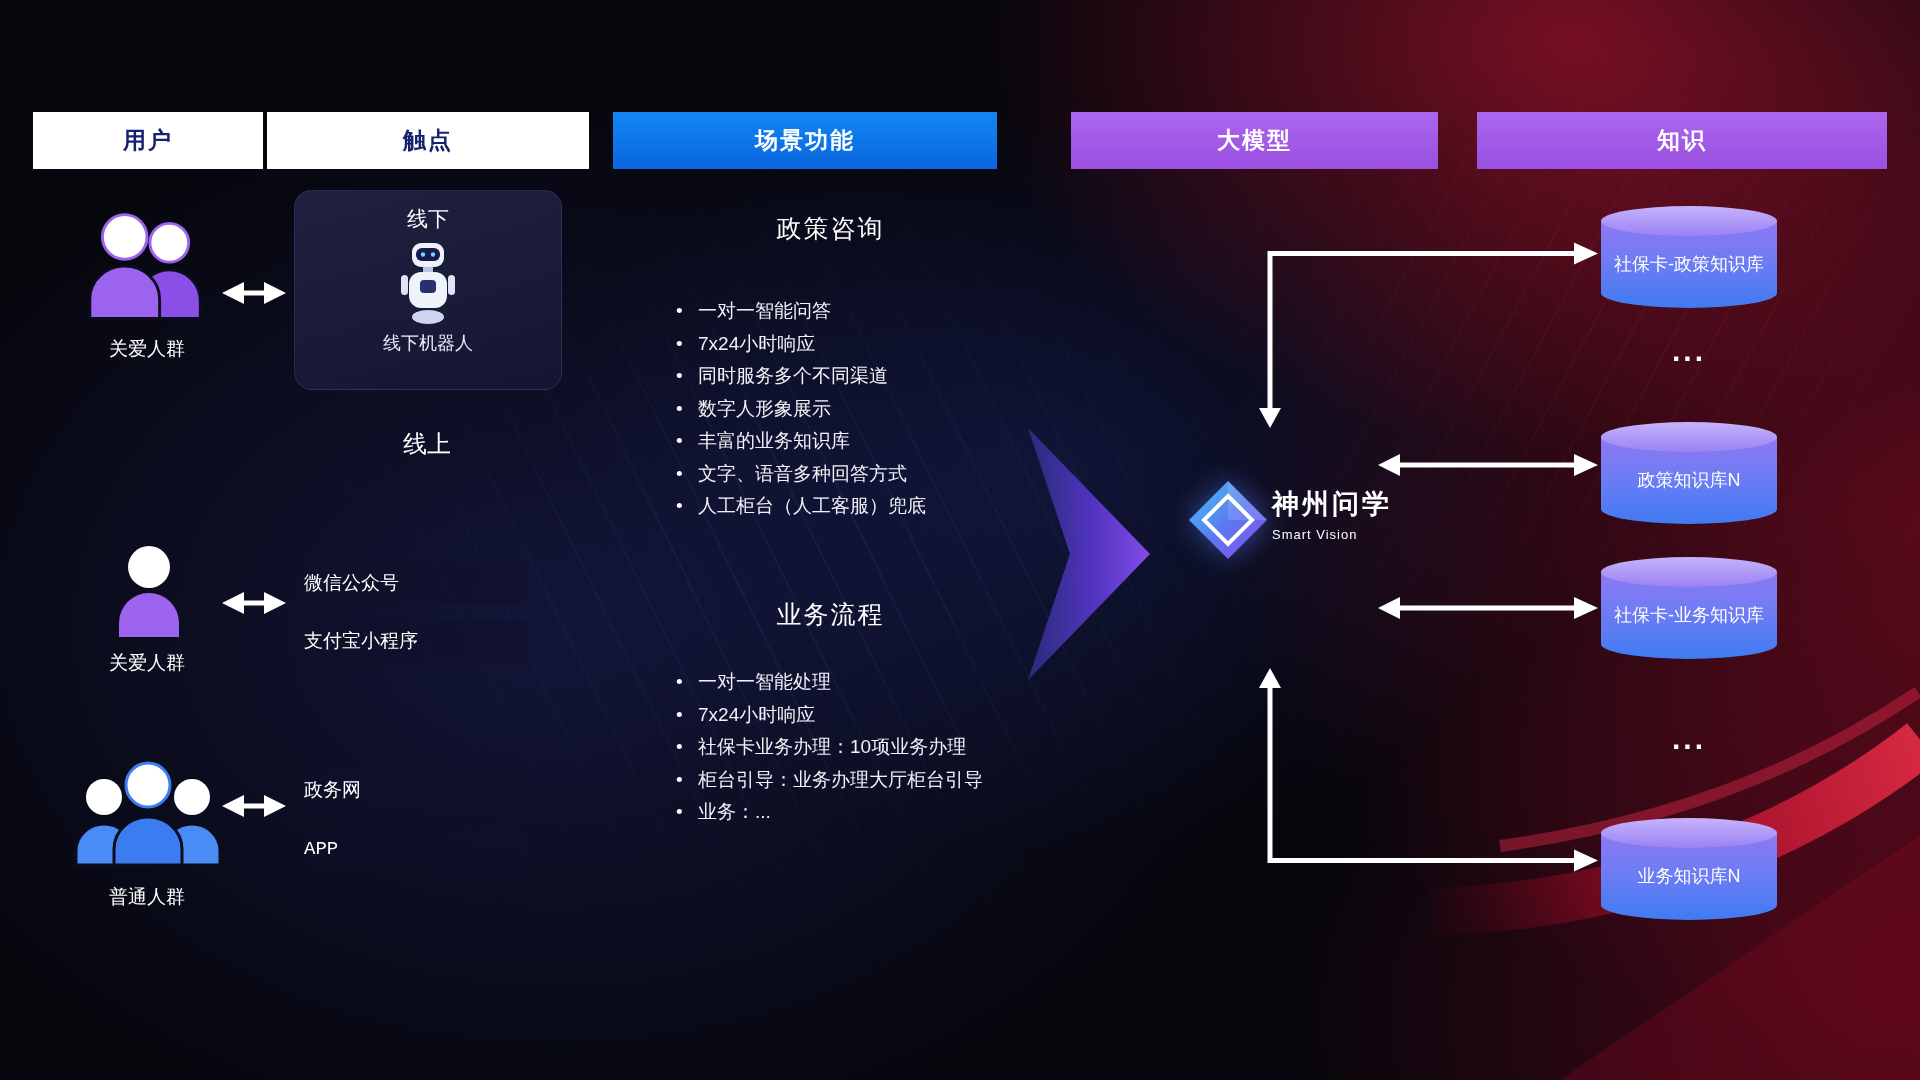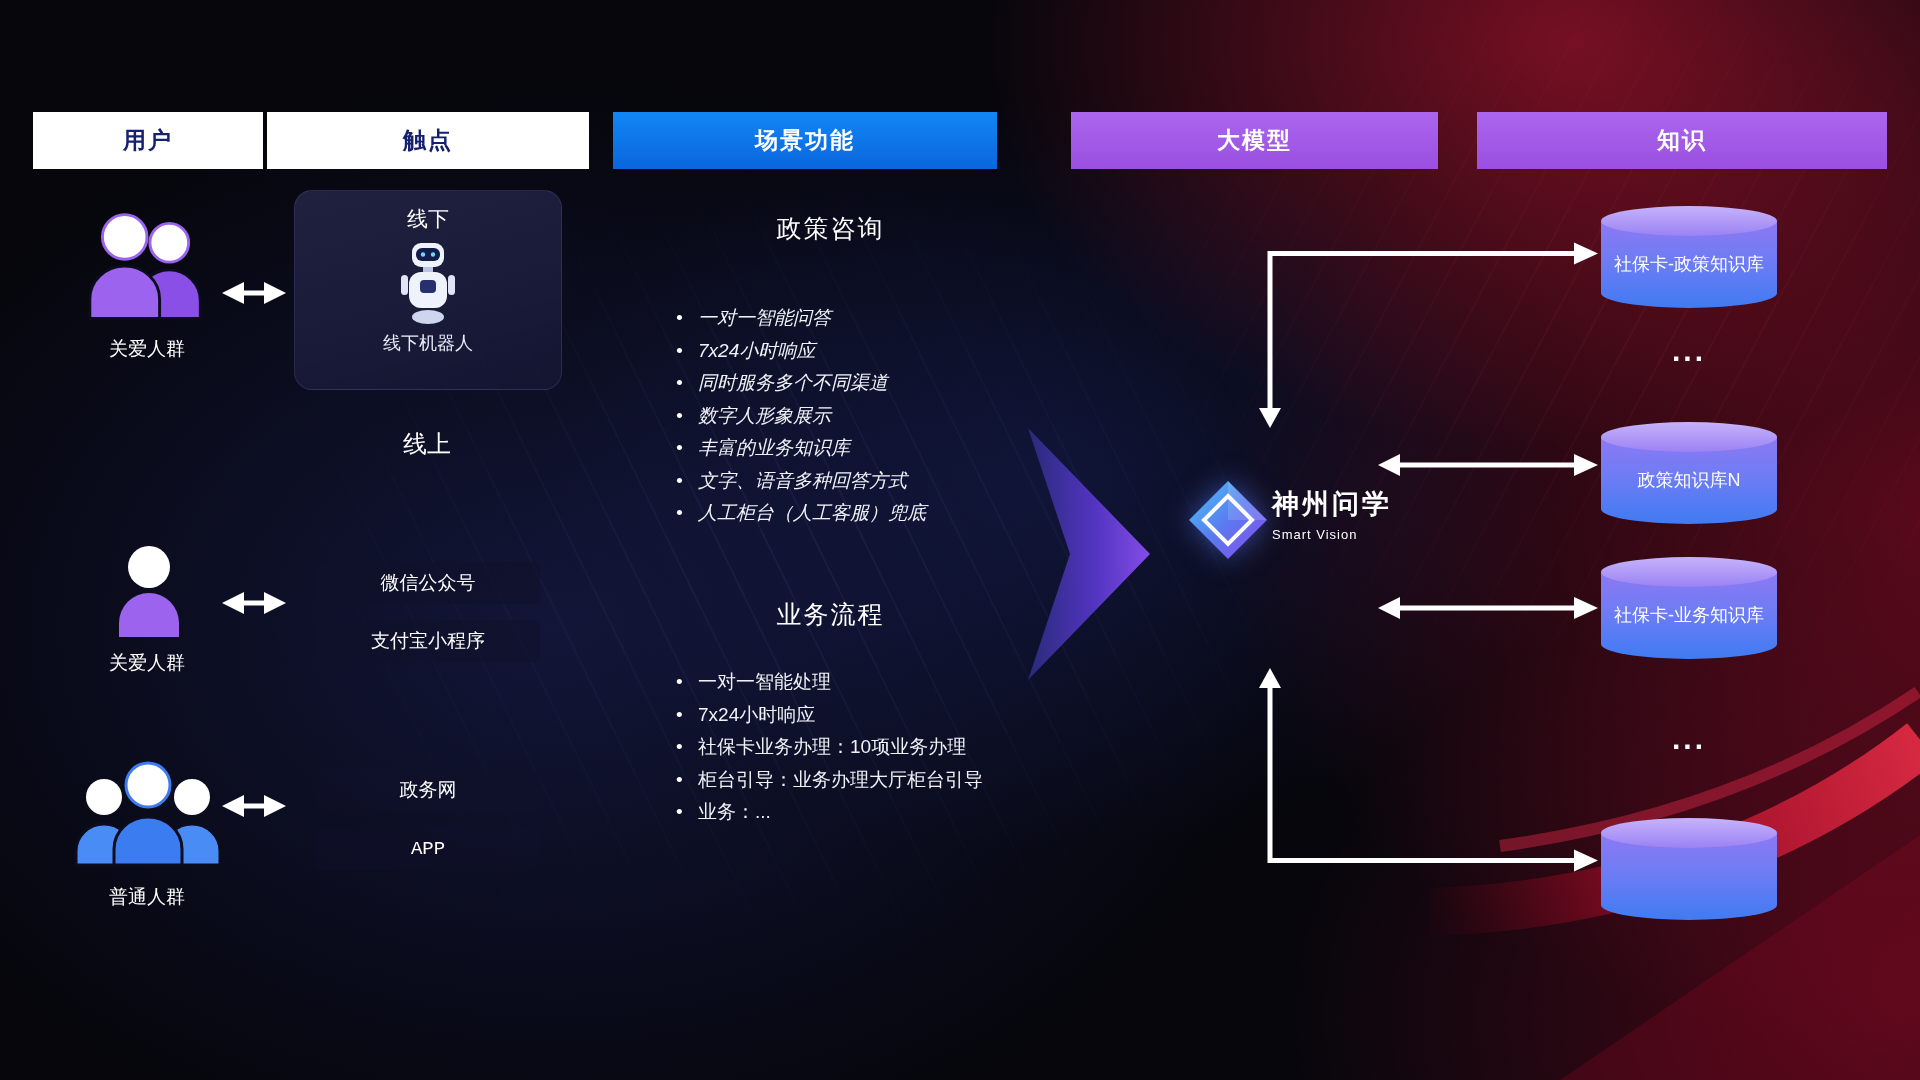--- a/index.html
+++ b/index.html
@@ -43,31 +43,31 @@
   #u3i{left:72px;top:745px;} #u3l{left:67px;top:884px;}
 
   
   .tp-card{position:absolute;left:294px;top:190px;width:266px;height:198px;border-radius:18px;z-index:6;
     background:linear-gradient(165deg, rgba(62,64,118,0.45), rgba(22,23,52,0.78));
     border:1px solid rgba(120,125,200,0.18);}
   .tp-card-title{margin-top:14px;text-align:center;font-size:21px;}
   .tp-robot{display:block;margin:8px auto 4px auto;}
   .tp-card-cap{text-align:center;font-size:18px;color:#e9ebf8;}
   .tp-online{position:absolute;left:294px;width:266px;top:428px;text-align:center;font-size:24px;z-index:6;}
-  .chan{position:absolute;left:316px;width:224px;height:42px;line-height:42px;text-align:center;
+  .chan{position:absolute;left:304px;width:224px;height:42px;line-height:42px;text-align:left;
         font-size:19px;background:rgba(16,17,42,0.55);border-radius:8px;z-index:6;}
   #c1{top:562px;} #c2{top:620px;} #c3{top:769px;} #c4{top:828px;font-family:Liberation Mono, monospace;}
 
   
   .sc-title{position:absolute;left:594px;width:473px;text-align:center;font-size:25px;font-weight:500;
             letter-spacing:2px;z-index:6;}
   #t1{top:212px;} #t2{top:598px;}
   .sc-list{position:absolute;left:676px;margin:0;padding:0;list-style:none;font-size:19px;
            line-height:32.5px;color:#f1f2f8;z-index:6;}
-  #l1{top:302px;font-style:italic;} #l2{top:666px;}
+  #l1{top:295px;} #l2{top:666px;}
   .sc-list li::before{content:"\2022";display:inline-block;width:22px;color:#ffffff;}
 
   
   .transform-arrow{position:absolute;left:1028px;top:428px;z-index:5;}
   .logo-diamond{position:absolute;left:1186px;top:478px;z-index:6;filter:drop-shadow(0 0 14px rgba(90,120,245,0.55));}
   .logo-text{position:absolute;left:1272px;top:486px;z-index:6;}
   .logo-name{font-size:27px;font-weight:700;letter-spacing:3px;}
   .logo-sub{font-size:13px;letter-spacing:1px;margin-top:5px;}
 
   
@@ -224,20 +224,21 @@
   </div>
   <div class="db" id="db3">
     <div class="db-top"></div>
     <div class="db-body"></div>
     <div class="db-label">社保卡-业务知识库</div>
   </div>
   <div class="dots" id="dots2">...</div>
   <div class="db" id="db4">
     <div class="db-top"></div>
     <div class="db-body"></div>
+    <div class="db-label">业务知识库N</div>
   </div>
 
   <svg class="overlay-svg" width="1920" height="1080" viewBox="0 0 1920 1080" style="z-index:7">
     <g stroke="#ffffff" stroke-width="5" fill="none">
 
       <path d="M 240 293 L 268 293"></path>
       <path d="M 240 603 L 268 603"></path>
       <path d="M 240 806 L 268 806"></path>
 
       <path d="M 1270 410 L 1270 253.5 L 1576 253.5"></path>

